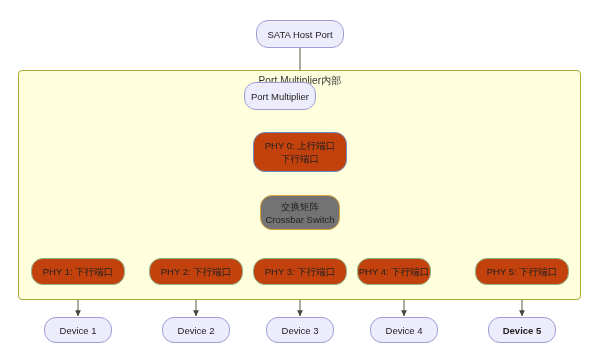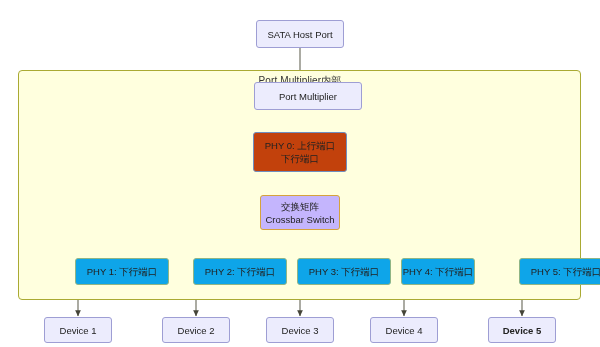--- a/index.html
+++ b/index.html
@@ -45,42 +45,41 @@
     letter-spacing: 0.1px;
   }
   .node {
     position: absolute;
     box-sizing: border-box;
     display: flex;
     flex-direction: column;
     align-items: center;
     justify-content: center;
     text-align: center;
-    border-radius: 3px;
+    border-radius: 12px;
     font-size: 9.5px;
     line-height: 13px;
     color: #222222;
     white-space: nowrap;
   }
   .node.lavender {
     background: #ececfd;
     border: 1px solid #9e9ed4;
   }
   .node.blue {
     background: #c2410c;
     border: 1px solid #6f8ebf;
   }
   .node.amber {
-    background: #c4b5fd;
+    background: #737373;
     border: 1px solid #d6a33c;
   }
   .node.green {
-    background: #0ea5e9;
+    background: #c2410c;
     border: 1px solid #8fb585;
-    margin-left: 44px;
   }
   .node .l2 { display: block; }
 </style>
 </head>
 <body>
 
 <div id="canvas">
 
   <svg class="edges" viewBox="0 0 600 347">
     <defs>
@@ -105,21 +104,21 @@
     </g>
   </svg>
 
   <div class="cluster"></div>
   <div class="cluster-label">Port Multiplier内部</div>
 
   <div class="node lavender" style="left:256px; top:20px; width:88px; height:28px;">
     <span>SATA Host Port</span>
   </div>
 
-  <div class="node lavender" style="left:254px; top:82px; width:108px; height:28px;justify-content:center;">
+  <div class="node lavender" style="left:244px; top:82px; width:72px; height:28px;justify-content:center;">
     <span>Port Multiplier</span>
   </div>
 
   <div class="node blue" style="left:253px; top:132px; width:94px; height:40px;">
     <span class="l2">PHY 0: 上行端口</span>
     <span class="l2">下行端口</span>
   </div>
 
   <div class="node amber" style="left:260px; top:195px; width:80px; height:35px;">
     <span class="l2">交换矩阵</span>

